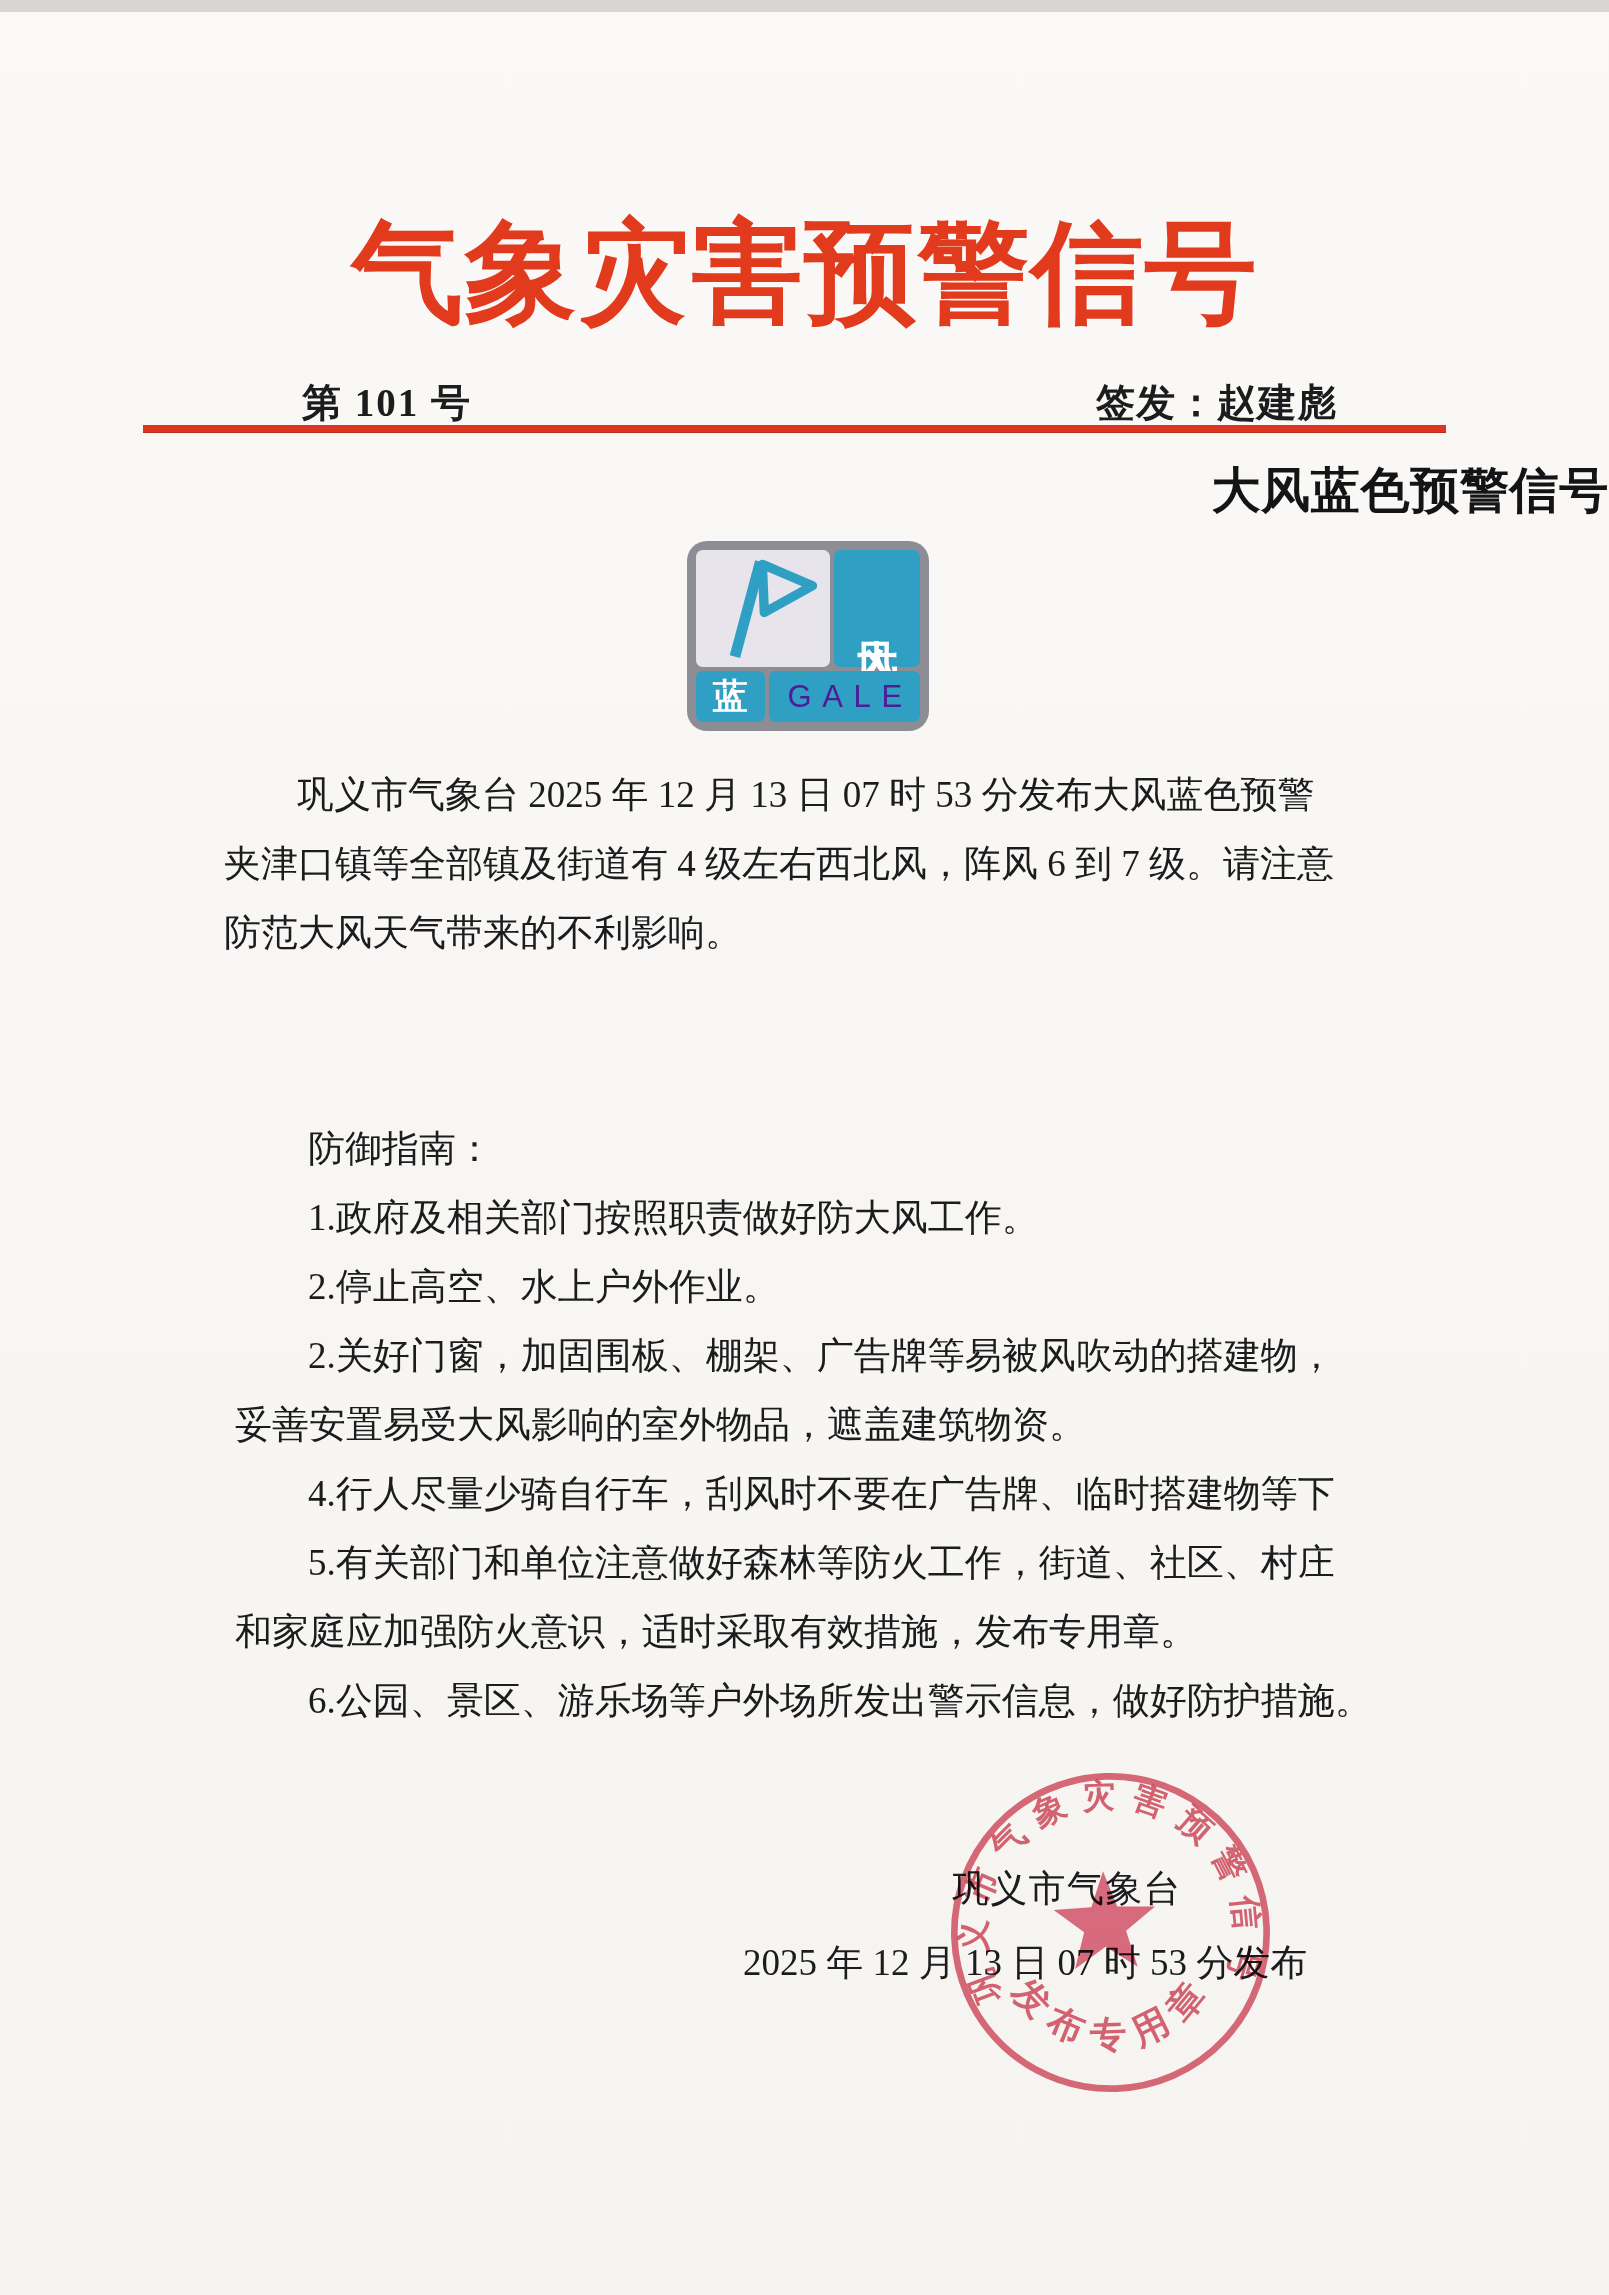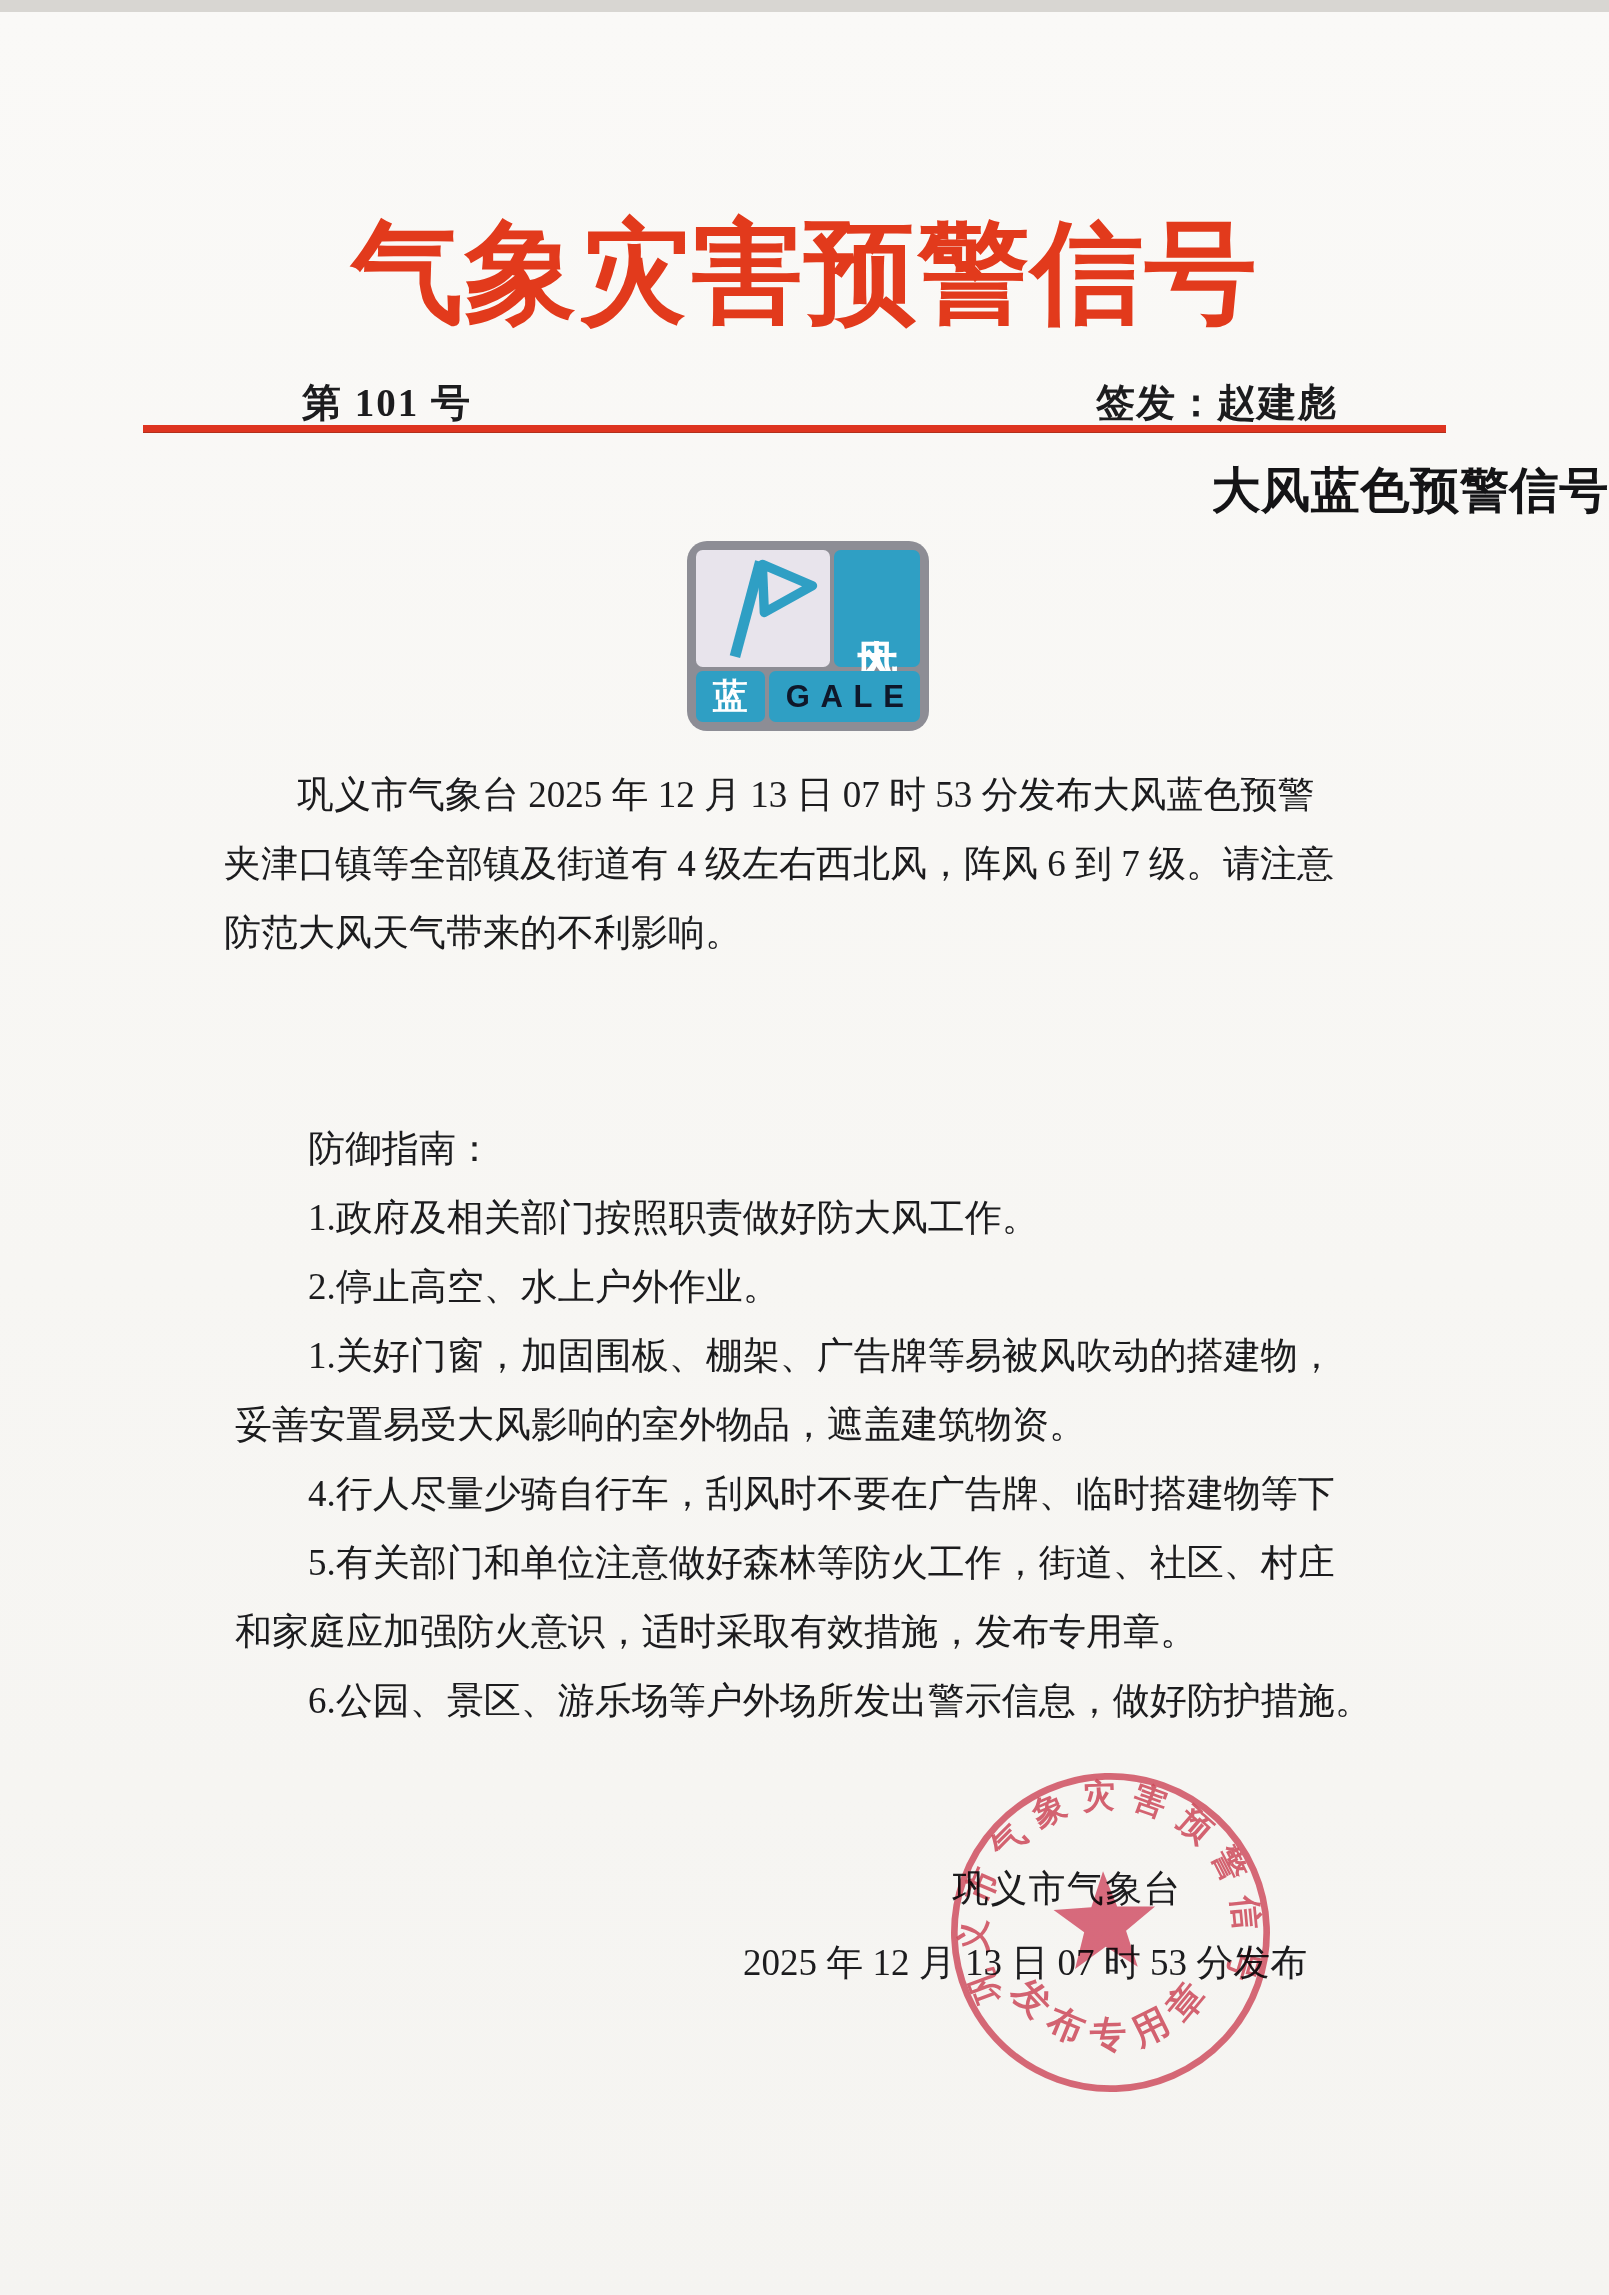--- a/index.html
+++ b/index.html
@@ -68,22 +68,22 @@
     writing-mode: vertical-rl; text-orientation: upright;
     color: #fff;
     font-family: "Liberation Sans", "DejaVu Sans", sans-serif;
     font-weight: 700; font-size: 43px; line-height: 47px; letter-spacing: 2.7px;
   }
   .zh-level {
     color: #fff; font-family: "Liberation Sans", "DejaVu Sans", sans-serif;
     font-weight: 700; font-size: 35px;
   }
   .en-gale {
-    color: #0f172a; font-family: "Liberation Sans", "DejaVu Sans", sans-serif;
-    font-weight: 700; font-size: 31px; letter-spacing: 10.7px; text-indent: 10.7px;
+    color: #4c1d95; font-family: "Liberation Sans", "DejaVu Sans", sans-serif;
+    font-weight: 400; font-size: 31px; letter-spacing: 10.7px; text-indent: 10.7px;
   }
   
   .para { position: absolute; left: 224px; top: 748px; width: 1162px; }
   .guide { position: absolute; left: 235px; top: 1102px; width: 1162px; }
   .text-line { height: 69px; line-height: 69px; font-size: 37px; white-space: nowrap; }
   .indent { padding-left: 73px; }
   
   .signature {
     position: absolute; left: 952px; top: 1857px;
     font-size: 37px; line-height: 40px; letter-spacing: 1.3px;
@@ -145,21 +145,21 @@
   <div class="para">
     <div class="text-line indent">巩义市气象台 2025 年 12 月 13 日 07 时 53 分发布大风蓝色预警</div>
     <div class="text-line">夹津口镇等全部镇及街道有 4 级左右西北风，阵风 6 到 7 级。请注意</div>
     <div class="text-line">防范大风天气带来的不利影响。</div>
   </div>
 
   <div class="guide">
     <div class="text-line indent">防御指南：</div>
     <div class="text-line indent">1.政府及相关部门按照职责做好防大风工作。</div>
     <div class="text-line indent">2.停止高空、水上户外作业。</div>
-    <div class="text-line indent">1.关好门窗，加固围板、棚架、广告牌等易被风吹动的搭建物，</div>
+    <div class="text-line indent">2.关好门窗，加固围板、棚架、广告牌等易被风吹动的搭建物，</div>
     <div class="text-line">妥善安置易受大风影响的室外物品，遮盖建筑物资。</div>
     <div class="text-line indent">4.行人尽量少骑自行车，刮风时不要在广告牌、临时搭建物等下</div>
     <div class="text-line indent">5.有关部门和单位注意做好森林等防火工作，街道、社区、村庄</div>
     <div class="text-line">和家庭应加强防火意识，适时采取有效措施，发布专用章。</div>
     <div class="text-line indent">6.公园、景区、游乐场等户外场所发出警示信息，做好防护措施。</div>
   </div>
 
   <div class="signature">巩义市气象台</div>
   <div class="issue-date">2025 年 12 月 13 日 07 时 53 分发布</div>
 

